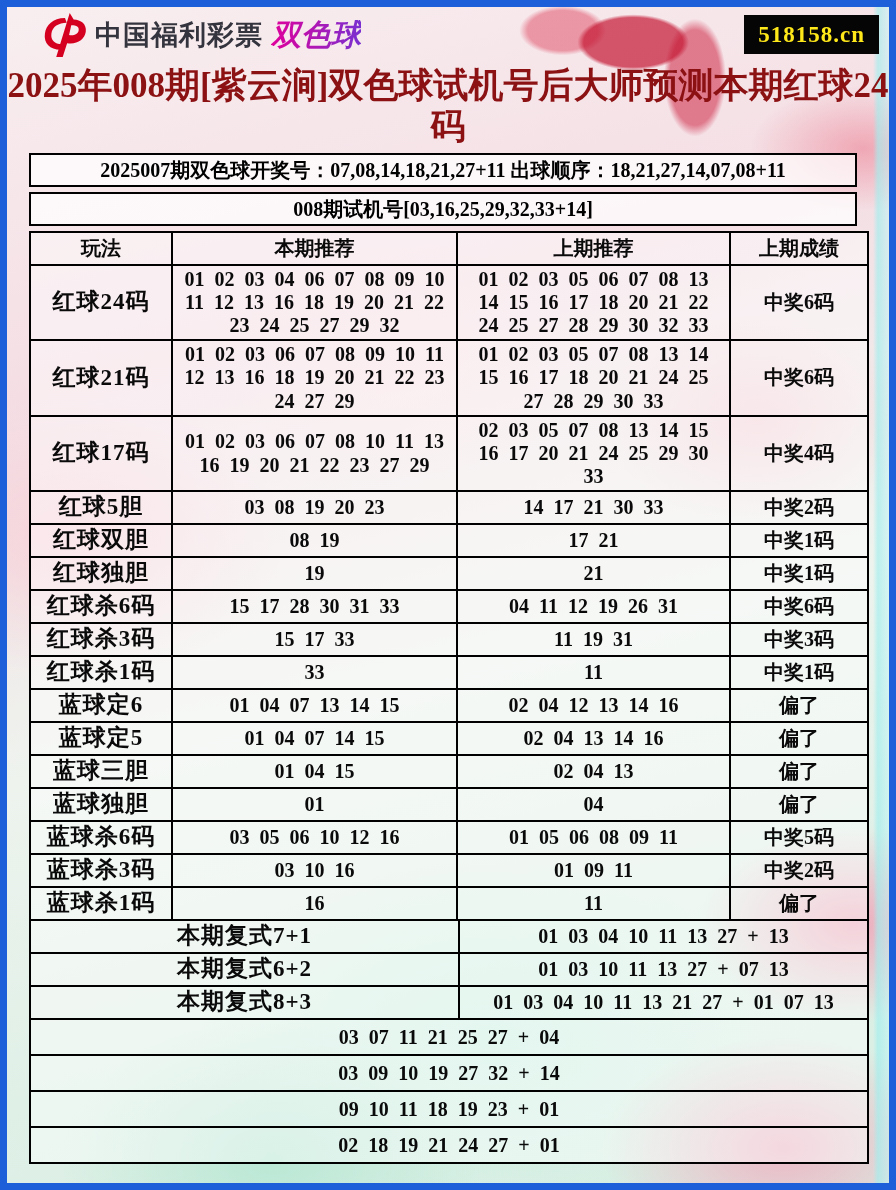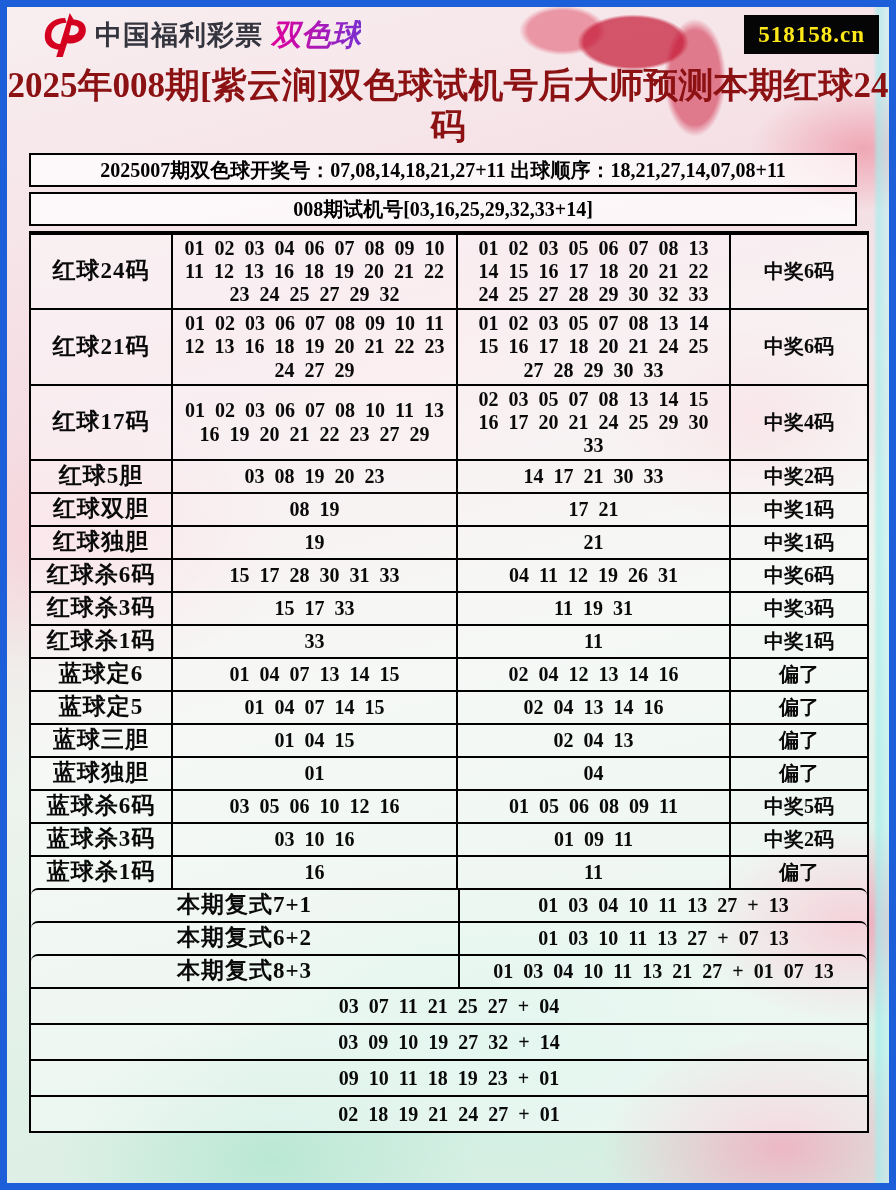--- a/index.html
+++ b/index.html
@@ -46,21 +46,21 @@
   .main-table{width:840px;box-sizing:border-box;margin-left:22px;border:2px solid #000;
       background:rgba(255,255,255,.45);}
   #play-rows,#fushi-rows,#direct-rows{display:contents;}
   .row{display:grid;grid-template-columns:140px 285px 273px 1fr;border-top:2px solid #000;}
   .row.head{border-top:none;}
   .cell{border-left:2px solid #000;display:flex;align-items:center;justify-content:center;
       text-align:center;padding:2px 6px;box-sizing:border-box;min-height:31px;
       font-weight:bold;font-size:20px;line-height:1.16;color:#0a0a0a;word-spacing:5px;}
   .cell:first-child{border-left:none;}
   .cell.long{justify-content:flex-start;text-align:center;}
-  .row.fushi{grid-template-columns:427px 1fr;border-radius:7px;}
+  .row.fushi{grid-template-columns:427px 1fr;}
   .row.direct,.row.section-title{grid-template-columns:1fr;}
   .row.direct .cell{min-height:34px;}
   .row.section-title .cell{min-height:33px;}
   .c-play,.f-label{font-size:23px;letter-spacing:1px;}
 
   .logo-mark{flex:0 0 auto;}
 </style>
 </head>
 <body>
 
@@ -81,20 +81,26 @@
       </div>
       <div class="badge">518158.cn</div>
     </div>
 
     <h1 class="title">2025年008期[紫云涧]双色球试机号后大师预测本期红球24码</h1>
 
     <div class="info-bar">2025007期双色球开奖号：07,08,14,18,21,27+11 出球顺序：18,21,27,14,07,08+11</div>
     <div class="info-bar">008期试机号[03,16,25,29,32,33+14]</div>
 
     <div class="main-table">
+      <div class="row head">
+        <div class="cell">玩法</div>
+        <div class="cell">本期推荐</div>
+        <div class="cell">上期推荐</div>
+        <div class="cell">上期成绩</div>
+      </div>
       <div id="play-rows">
   <div class="row">
     <div class="cell c-play">红球24码</div>
     <div class="cell c-num long">01 02 03 04 06 07 08 09 10 11 12 13 16 18 19 20 21 22 23 24 25 27 29 32</div>
     <div class="cell c-num long">01 02 03 05 06 07 08 13 14 15 16 17 18 20 21 22 24 25 27 28 29 30 32 33</div>
     <div class="cell c-res">中奖6码</div>
   </div>
 
   <div class="row">
     <div class="cell c-play">红球21码</div>

